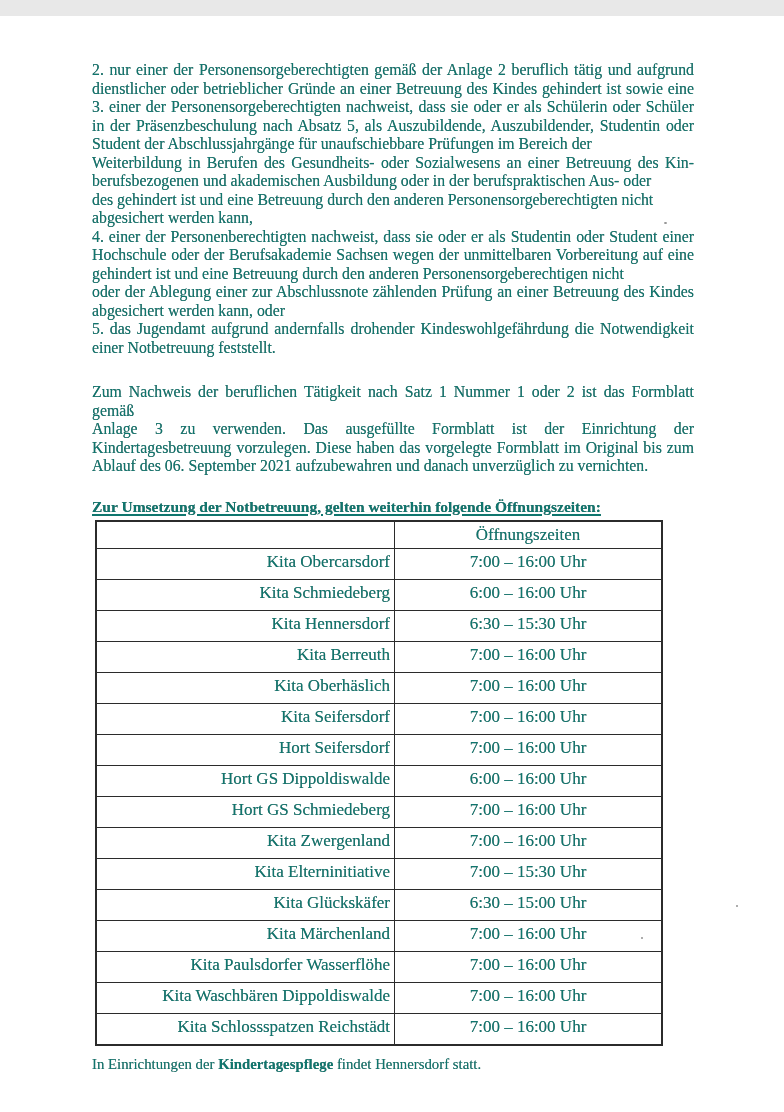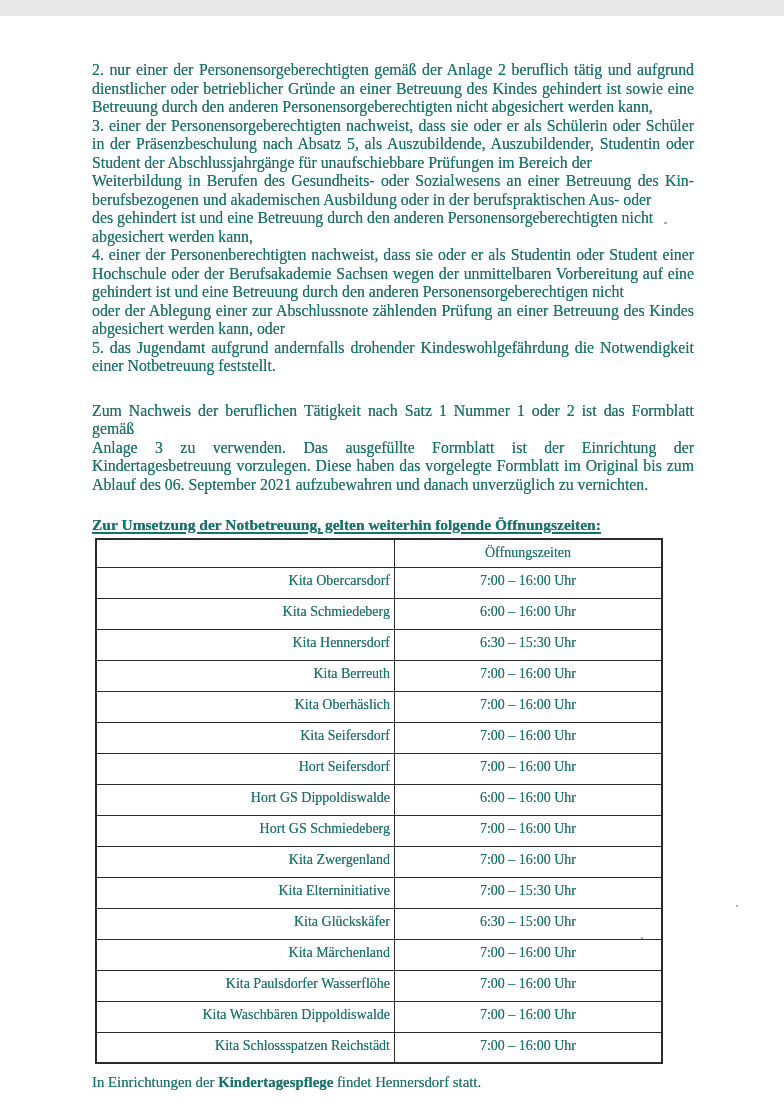--- a/index.html
+++ b/index.html
@@ -45,21 +45,21 @@
     margin-top:4px;
     margin-left:3px;
     border-collapse:collapse;
     width:552px;
     table-layout:fixed;
     border:2px solid #2b2b2b;
   }
   table.hours th,
   table.hours td{
     border:1.5px solid #2b2b2b;
-    font-size:14px;
+    font-size:17px;
     font-weight:normal;
     vertical-align:top;
     line-height:19px;
     text-shadow:0 0 .3px rgba(20,20,20,.5);
   }
   table.hours .c1{width:286px;text-align:right;padding:3px 4px 0 7px;}
   table.hours .c2{width:266px;text-align:center;padding:3px 0 0 0;}
   table.hours thead tr{height:28px;}
   table.hours tbody tr{height:31px;}
   .footerline{
@@ -79,21 +79,20 @@
 </style>
 </head>
 <body>
 
 <div class="page">
   <div class="textcol">
 
     <div class="para">
       <div class="ln jl">2. nur einer der Personensorgeberechtigten gemäß der Anlage 2 beruflich tätig und aufgrund</div>
       <div class="ln jl">dienstlicher oder betrieblicher Gründe an einer Betreuung des Kindes gehindert ist sowie eine</div>
-      <div class="ln">Betreuung durch den anderen Personensorgeberechtigten nicht abgesichert werden kann,</div>
     </div>
 
     <div class="para">
       <div class="ln jl">3. einer der Personensorgeberechtigten nachweist, dass sie oder er als Schülerin oder Schüler</div>
       <div class="ln jl">in der Präsenzbeschulung nach Absatz 5, als Auszubildende, Auszubildender, Studentin oder</div>
       <div class="ln">Student der Abschlussjahrgänge für unaufschiebbare Prüfungen im Bereich der</div>
       <div class="ln jl">Weiterbildung in Berufen des Gesundheits- oder Sozialwesens an einer Betreuung des Kin-</div>
       <div class="ln">berufsbezogenen und akademischen Ausbildung oder in der berufspraktischen Aus- oder</div>
       <div class="ln">des gehindert ist und eine Betreuung durch den anderen Personensorgeberechtigten nicht</div>
       <div class="ln">abgesichert werden kann,</div>

